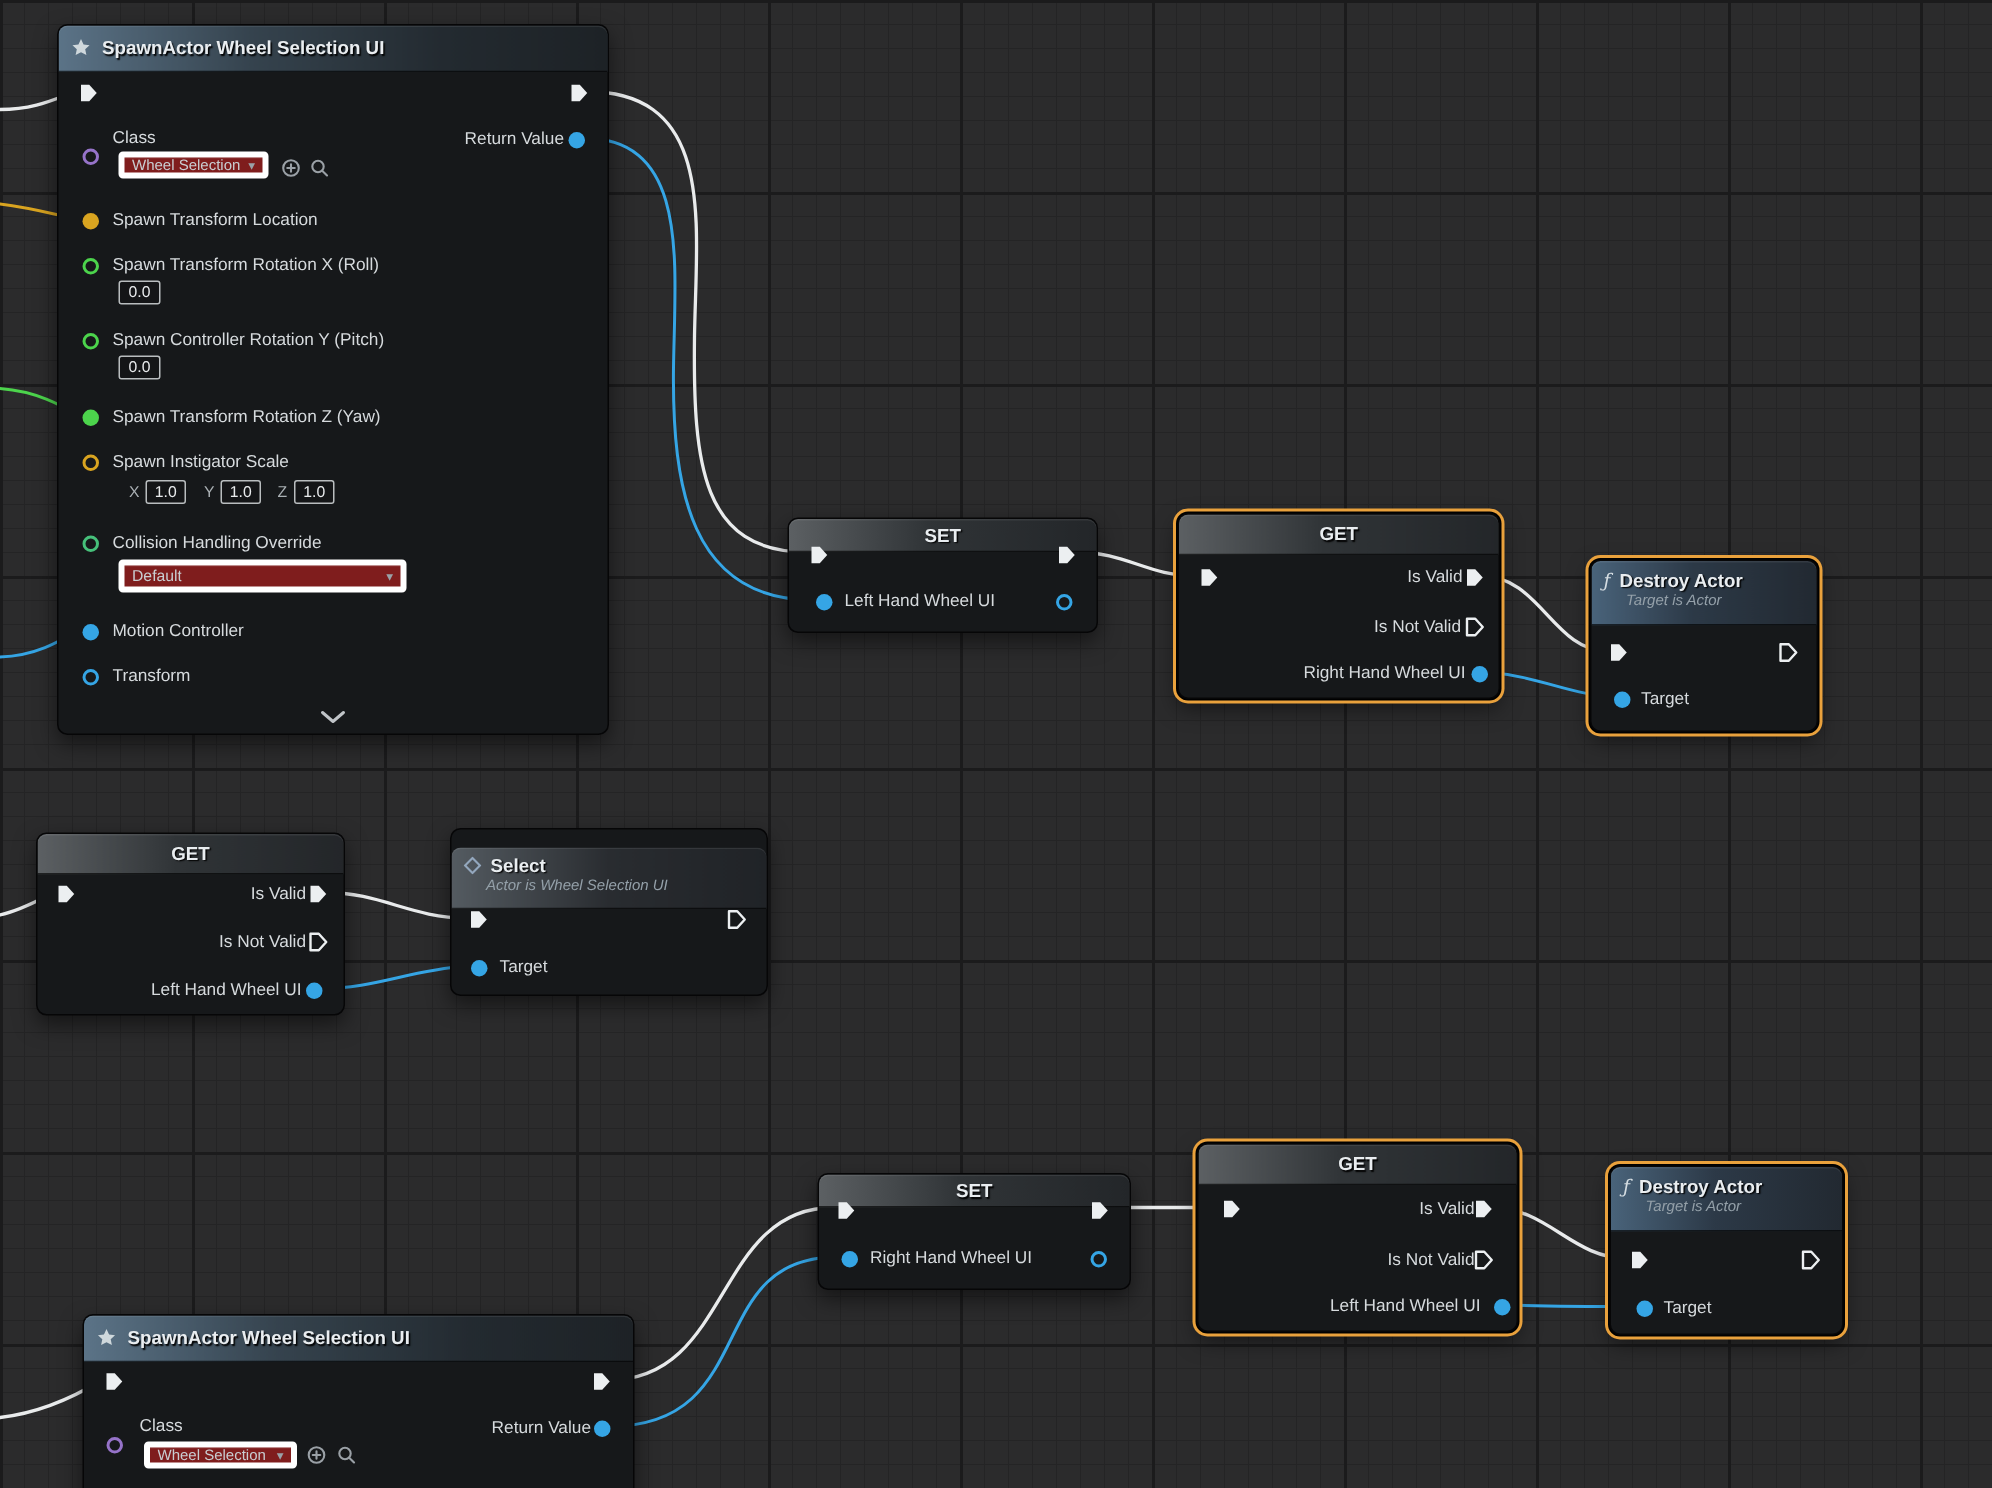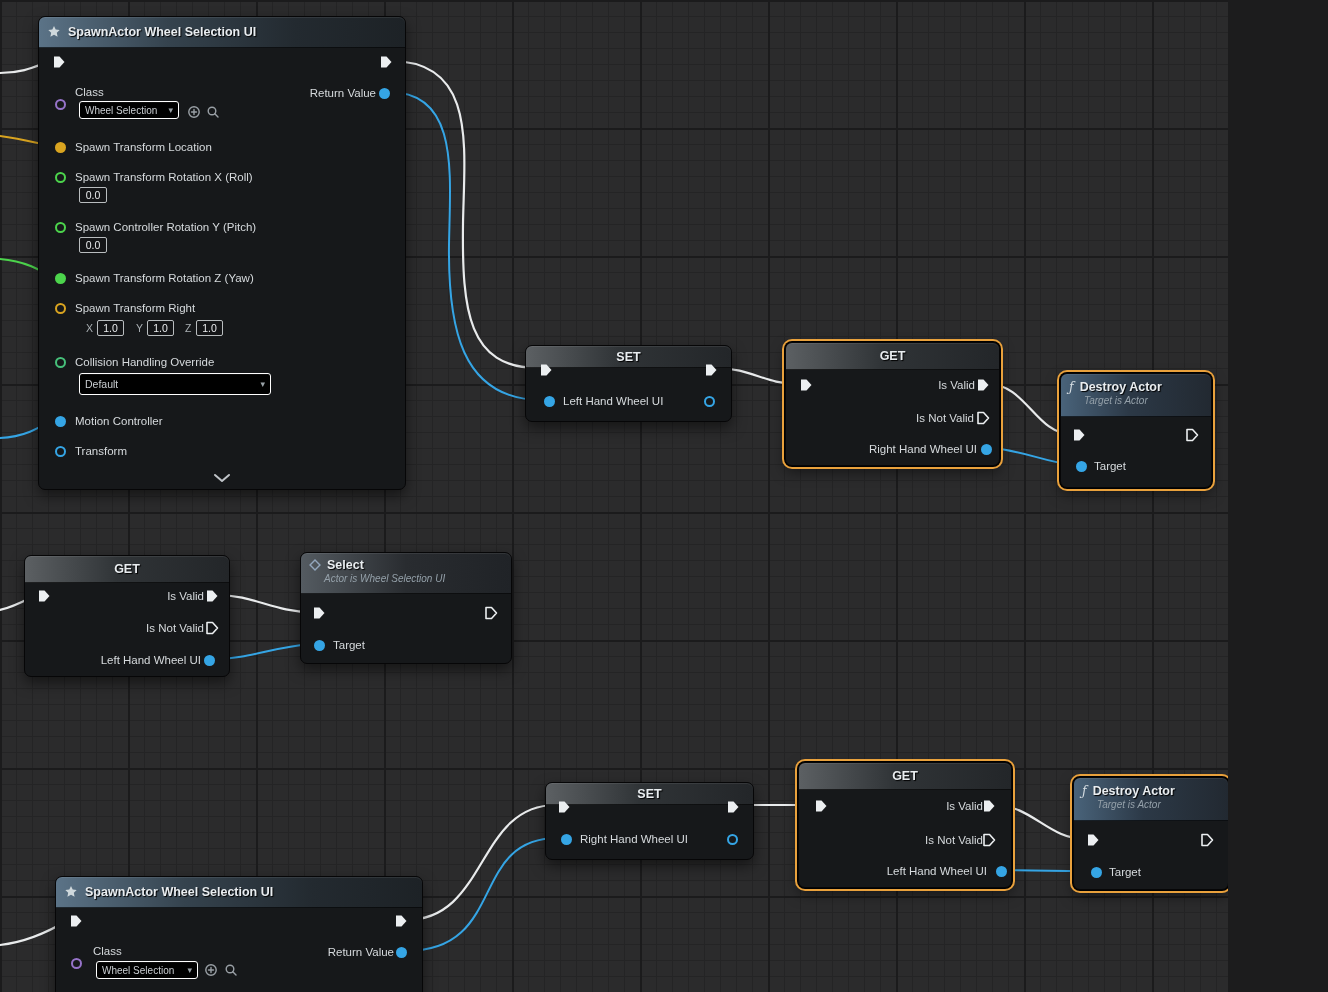--- a/index.html
+++ b/index.html
@@ -1,17 +1,17 @@
 <!DOCTYPE html>
 <html style="--selection-orange: #e9a13c; --exec-white: #eceff1; --object-blue: #35a5e5; --class-purple: #9673c9; --vector-gold: #d9a420; --float-green: #4cd44c; --enum-green: #46c07a;"><head>
 <meta charset="utf-8">
 <style>
   html,body{margin:0;padding:0;background:#1c1c1d;}
   .canvas{
-    position:relative;width:1228px;height:992px;overflow:hidden;
+    position:relative;width:1328px;height:992px;overflow:hidden;
     font-family:"Liberation Sans",sans-serif;
     background-color:#2b2b2c;
     background-image:
       linear-gradient(to right, #1b1b1c 2px, transparent 2px),
       linear-gradient(to bottom, #1b1b1c 2px, transparent 2px),
       linear-gradient(to right, #242425 1px, transparent 1px),
       linear-gradient(to bottom, #242425 1px, transparent 1px);
     background-size:128px 128px,128px 128px,16px 16px,16px 16px;
   }
   .wires{position:absolute;left:0;top:0;z-index:1;}
@@ -37,21 +37,21 @@
     box-shadow:inset 0 1px 0 rgba(255,255,255,.08);
     color:#e9edf0;
   }
   .hd-spawn{height:30px;display:flex;align-items:center;gap:7px;padding:0 8px;
     background:linear-gradient(90deg,#5b7387 0%,#35434e 35%,#232a30 70%,#1d2226 100%);}
   .hd-var{height:21px;display:flex;align-items:center;justify-content:center;
     background:linear-gradient(90deg,#5c6063 0%,#303437 45%,#232629 100%);}
   .hd-get{height:26px;display:flex;align-items:center;justify-content:center;
     background:linear-gradient(90deg,#5c6063 0%,#303437 45%,#232629 100%);}
   .hd-fn{height:42px;background:linear-gradient(90deg,#49637a 0%,#2c3947 45%,#222931 100%);}
-  .hd-sel{height:40px;background:linear-gradient(90deg,#545b61 0%,#292c30 50%,#202327 100%);}
+  .hd-sel{height:40px;background:linear-gradient(90deg,#545b61 0%,#292c30 50%,#202327 100%);margin-top:12px;}
   .htitle{font-weight:bold;font-size:12.5px;white-space:nowrap;text-shadow:1px 1px 1px #000;}
   .hline1{display:flex;align-items:center;gap:6px;padding:5px 8px 0 8px;}
   .hsub{font-style:italic;font-size:10px;color:#94a0a9;padding:1px 8px 0 23px;white-space:nowrap;}
   .hicon{width:14px;height:14px;fill:#cfd8dc;flex:0 0 auto;}
   .dicon{width:12px;height:12px;flex:0 0 auto;}
   .dicon rect{fill:none;stroke:#93a7bd;stroke-width:1.4px;}
   .ficon{font-family:"DejaVu Serif",serif;font-style:italic;font-size:12.5px;color:#d5dde2;}
 
   .pin{position:absolute;}
   .pexec{width:14px;height:14px;margin:-7px 0 0 -7px;}
@@ -59,21 +59,21 @@
   .pexec.hollow path{fill:none;stroke:var(--exec-white,#eceff1);stroke-width:1.6px;}
   .pdot{width:11px;height:11px;margin:-5.5px 0 0 -5.5px;border-radius:50%;box-sizing:border-box;display:block;}
   .pdot.solid{background:var(--c,#35a5e5);}
   .pdot.hollow{border:2px solid var(--c,#35a5e5);}
 
   .lb{position:absolute;white-space:nowrap;font-size:11.5px;color:#d6dadd;line-height:14px;}
   .lb.rt{text-align:left;}
   .axl{position:absolute;font-size:10.5px;color:#aab0b4;line-height:16px;}
 
   .combo{position:absolute;display:flex;align-items:center;justify-content:space-between;
-    background:#000000;border:1px solid #ffffff;border-radius:3px;color:#c9cdd1;
+    background:#7f1d1d;border:4px solid #ffffff;border-radius:3px;color:#c9cdd1;
     font-size:10px;padding:0 5px;box-sizing:border-box;box-shadow:inset 0 1px 0 rgba(255,255,255,.05);}
   .combo-txt{overflow:hidden;white-space:nowrap;}
   .combo-ch{font-size:9px;color:#9aa2a8;margin-left:4px;}
   .spin{position:absolute;height:16px;line-height:15px;text-align:center;
     background:#141517;border:1px solid #b9bdbf;border-radius:2px;color:#e8eaec;font-size:10.5px;box-sizing:border-box;}
   .mini{position:absolute;width:14px;height:14px;}
   .mini circle,.mini path{fill:none;stroke:#9aa0a6;stroke-width:1.4px;stroke-linecap:round;}
   .expand{position:absolute;width:18px;height:10px;}
   .expand path{fill:none;stroke:#c0c4c8;stroke-width:2px;stroke-linecap:round;stroke-linejoin:round;}
 </style>
@@ -142,21 +142,21 @@
     <div class="spin" style="left:40px;top:170px;width:28px">0.0</div>
 
     <span class="pin pdot hollow" style="left:21px;top:210px;--c:var(--float-green)"></span>
     <div class="lb" style="left:36px;top:203px">Spawn Controller Rotation Y (Pitch)</div>
     <div class="spin" style="left:40px;top:220px;width:28px">0.0</div>
 
     <span class="pin pdot solid" style="left:21px;top:261px;--c:var(--float-green)"></span>
     <div class="lb" style="left:36px;top:254px">Spawn Transform Rotation Z (Yaw)</div>
 
     <span class="pin pdot hollow" style="left:21px;top:291px;--c:var(--vector-gold)"></span>
-    <div class="lb" style="left:36px;top:284px">Spawn Transform Right</div>
+    <div class="lb" style="left:36px;top:284px">Spawn Instigator Scale</div>
     <div class="axl" style="left:47px;top:303px">X</div>
     <div class="spin" style="left:58px;top:303px;width:27px">1.0</div>
     <div class="axl" style="left:97px;top:303px">Y</div>
     <div class="spin" style="left:108px;top:303px;width:27px">1.0</div>
     <div class="axl" style="left:146px;top:303px">Z</div>
     <div class="spin" style="left:157px;top:303px;width:27px">1.0</div>
 
     <span class="pin pdot hollow" style="left:21px;top:345px;--c:var(--enum-green)"></span>
     <div class="lb" style="left:36px;top:338px">Collision Handling Override</div>
     <div class="combo" style="left:40px;top:356px;width:192px;height:22px;font-size:10.5px">

